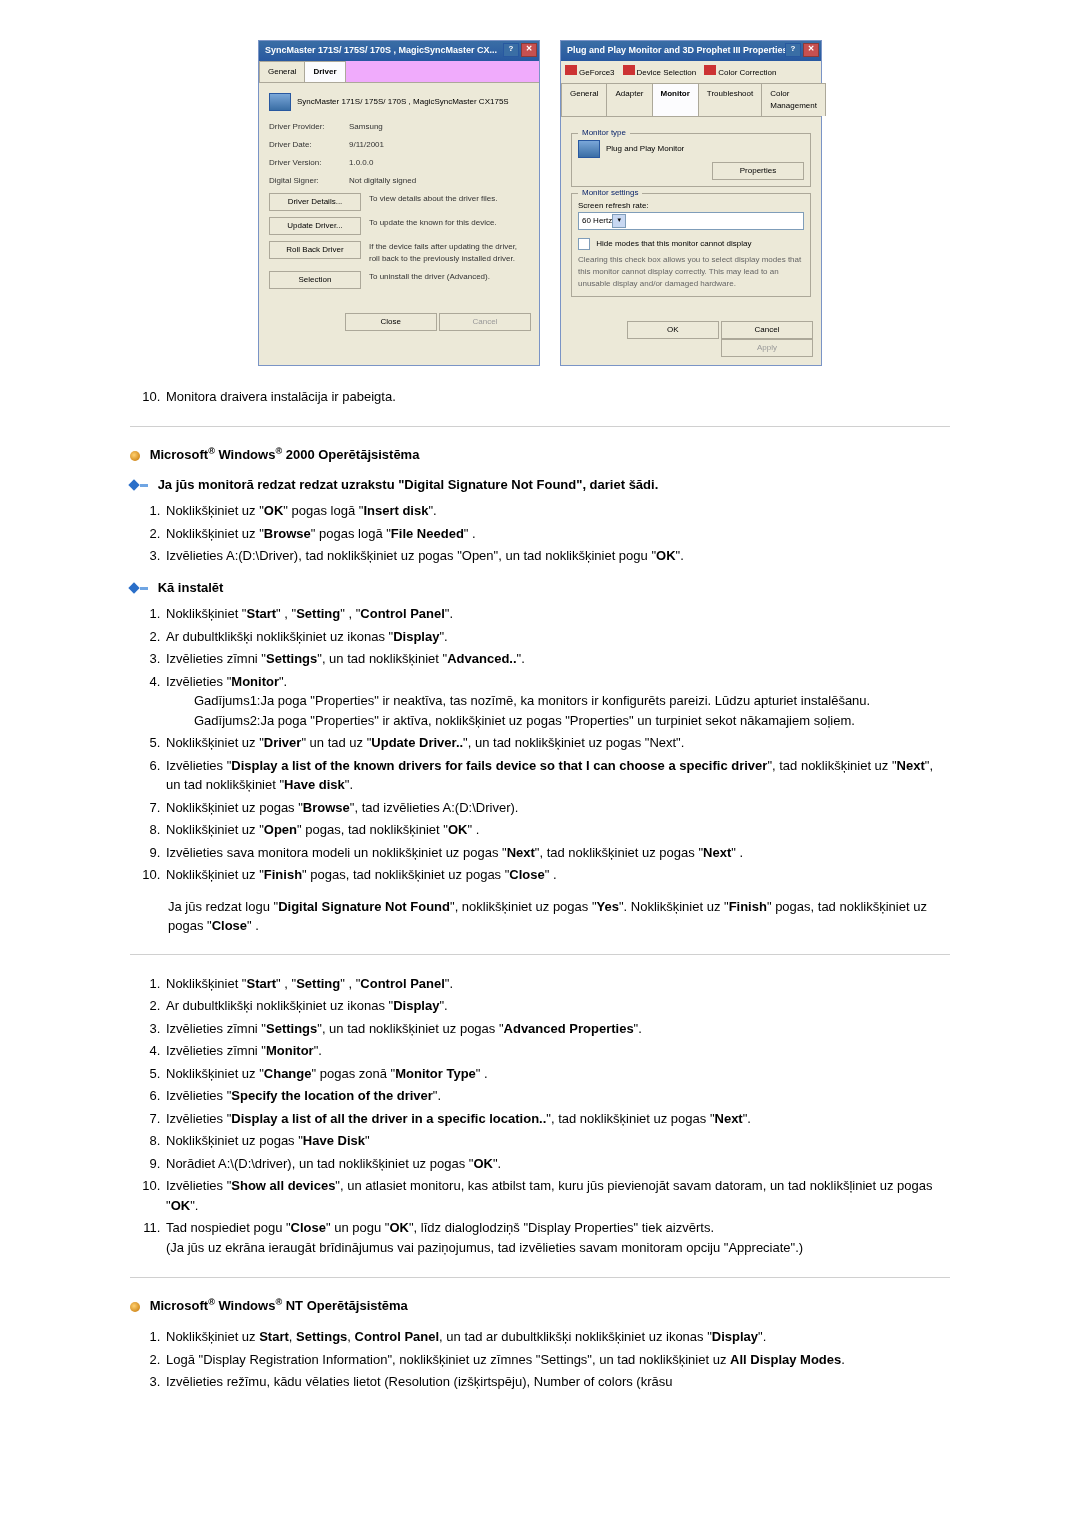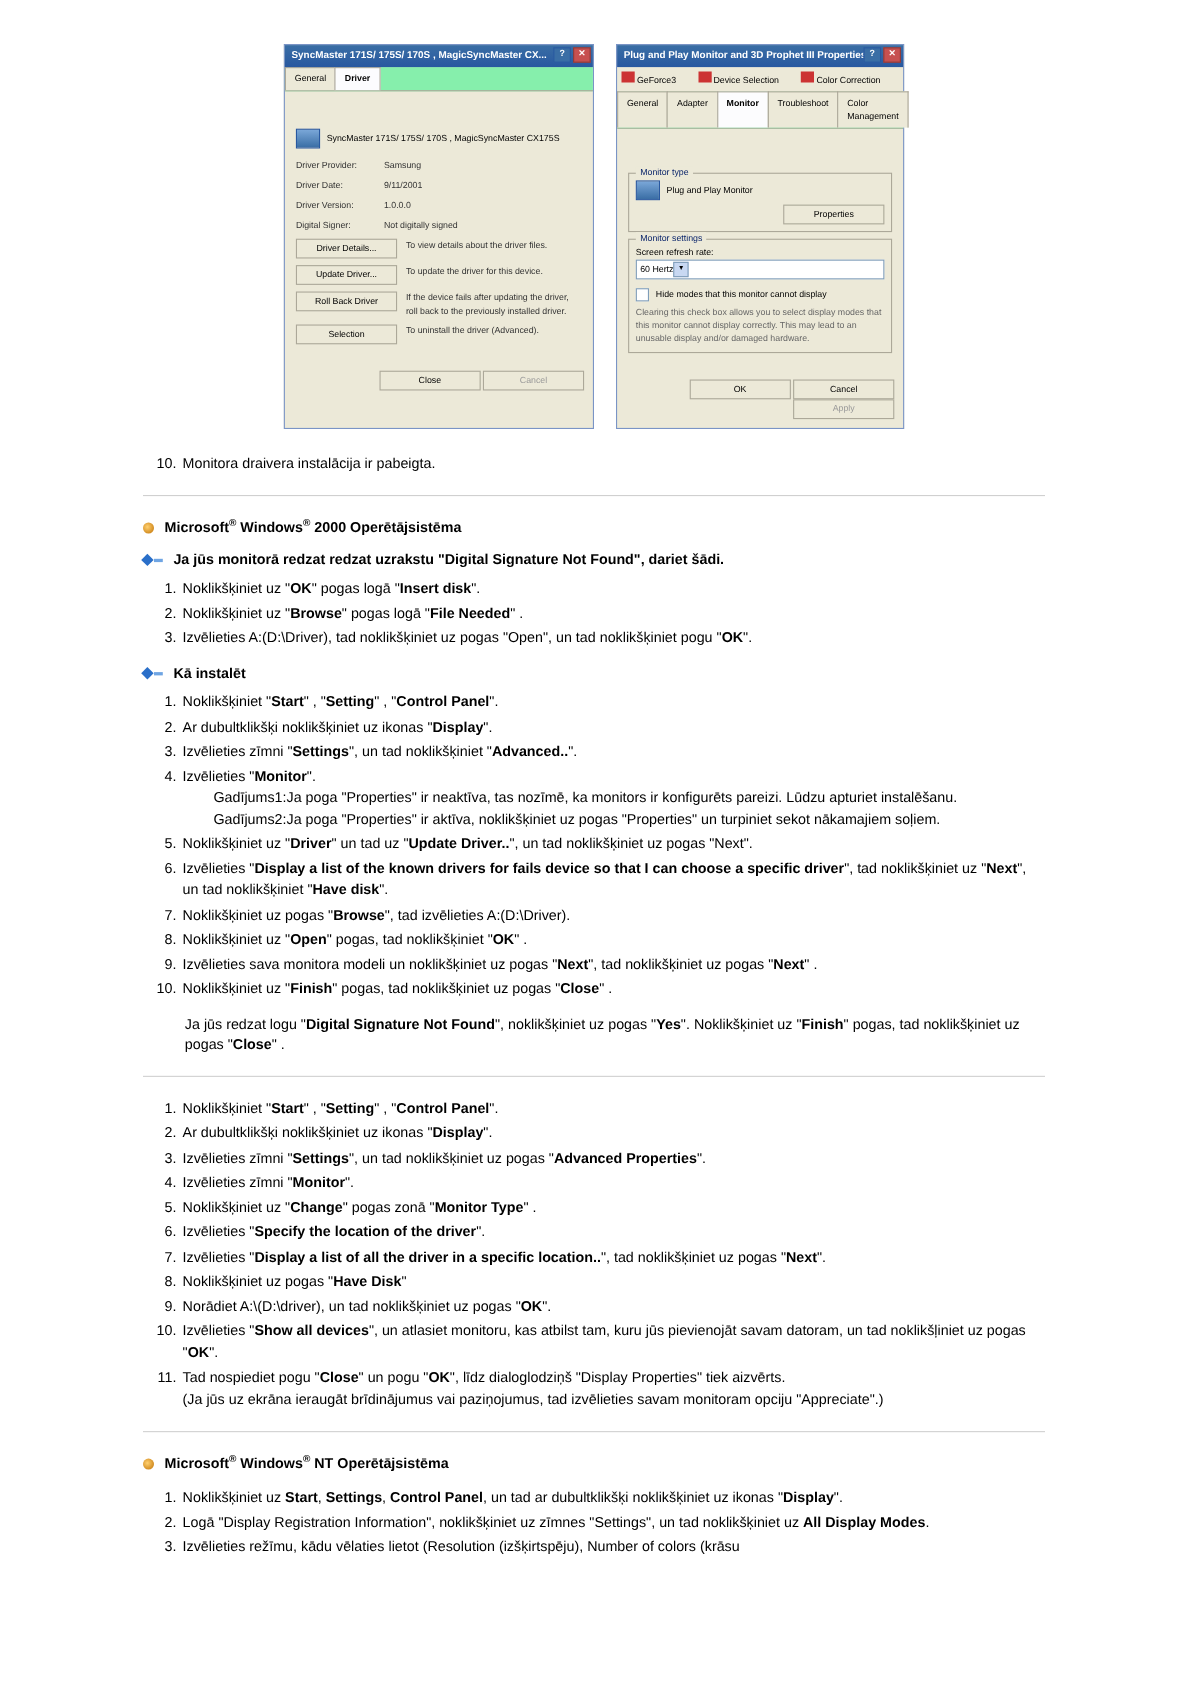--- a/index.html
+++ b/index.html
@@ -53,37 +53,36 @@
     line-height: 10px;
     text-align: center;
   }
   .winbtns span:first-child {
     background: #3a6ea5;
     border-color: #2858a0;
   }
   .tabstrip {
     display: flex;
     border-bottom: 1px solid #aca899;
-    background: #86efac;
+    background: #f0abfc;
     font-size: 8px;
   }
   .tabstrip .tab {
     padding: 4px 8px;
     border: 1px solid #aca899;
     border-bottom: none;
     background: #ece9d8;
     margin-right: -1px;
   }
   .tabstrip .tab.active {
     background: #fcfcfe;
     font-weight: bold;
   }
   .body {
     padding: 10px;
-    margin-top: 24px;
   }
   .row {
     display: flex;
     margin-bottom: 6px;
     align-items: flex-start;
   }
   .lbl {
     width: 80px;
     color: #333;
   }
@@ -99,21 +98,21 @@
     font-size: 8px;
     text-align: center;
     min-width: 70px;
   }
   .footer-btns {
     text-align: right;
     padding: 8px;
   }
   .topicons {
     display: flex;
-    gap: 20px;
+    gap: 8px;
     padding: 4px;
     align-items: center;
   }
   .ticon {
     display: inline-block;
     width: 12px;
     height: 10px;
     background: #c33;
     margin-right: 2px;
   }
@@ -268,21 +267,21 @@
             <div class="lbl">Digital Signer:</div>
             <div class="val">Not digitally signed</div>
           </div>
 
         <div class="row">
             <div class="btn">Driver Details...</div>
             <div class="val" style="margin-left:8px;">To view details about the driver files.</div>
           </div>
         <div class="row">
             <div class="btn">Update Driver...</div>
-            <div class="val" style="margin-left:8px;">To update the driver for this device.</div>
+            <div class="val" style="margin-left:8px;">To update the known for this device.</div>
           </div>
         <div class="row">
             <div class="btn">Roll Back Driver</div>
             <div class="val" style="margin-left:8px;">If the device fails after updating the driver, roll back to the previously installed driver.</div>
           </div>
         <div class="row">
             <div class="btn">Selection</div>
             <div class="val" style="margin-left:8px;">To uninstall the driver (Advanced).</div>
           </div>
       </div>

